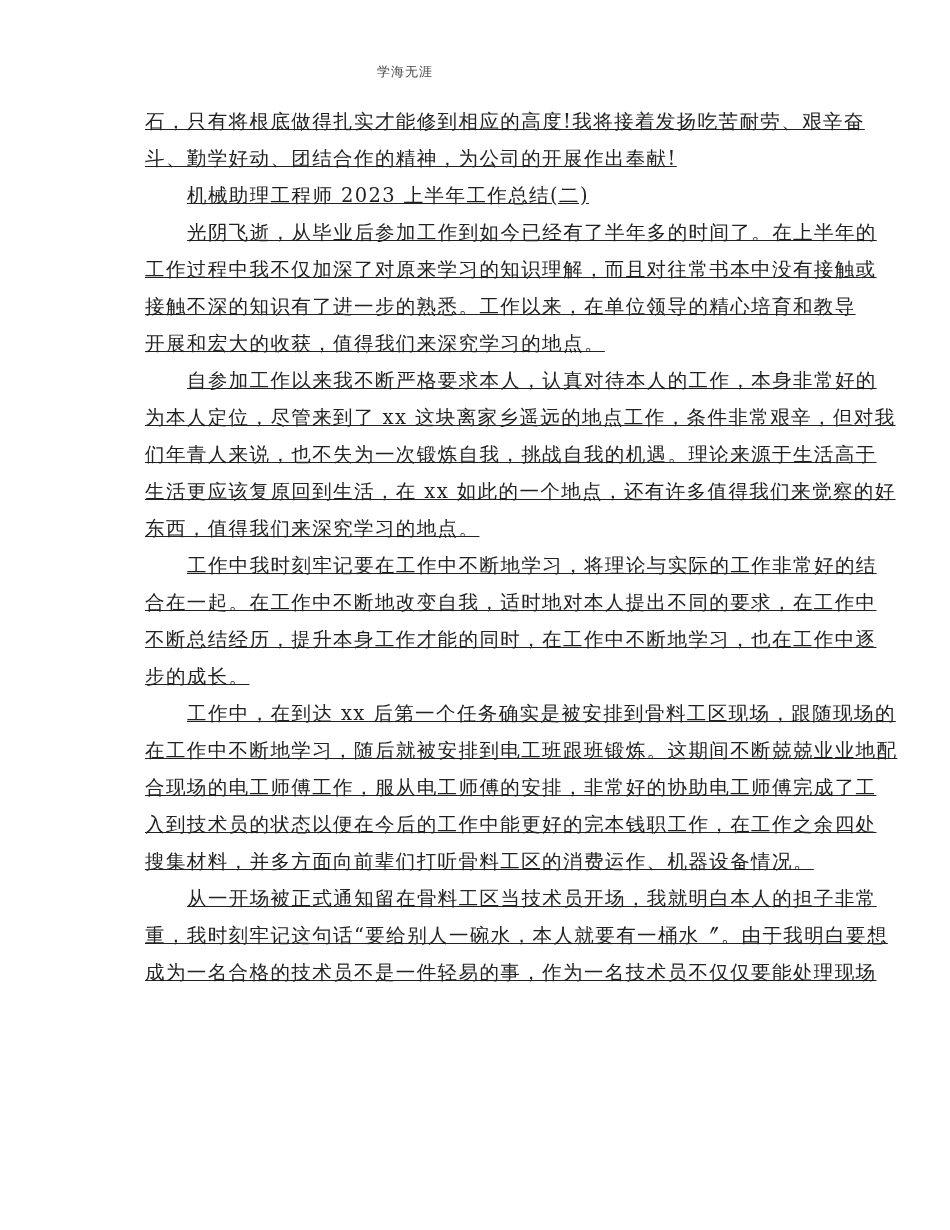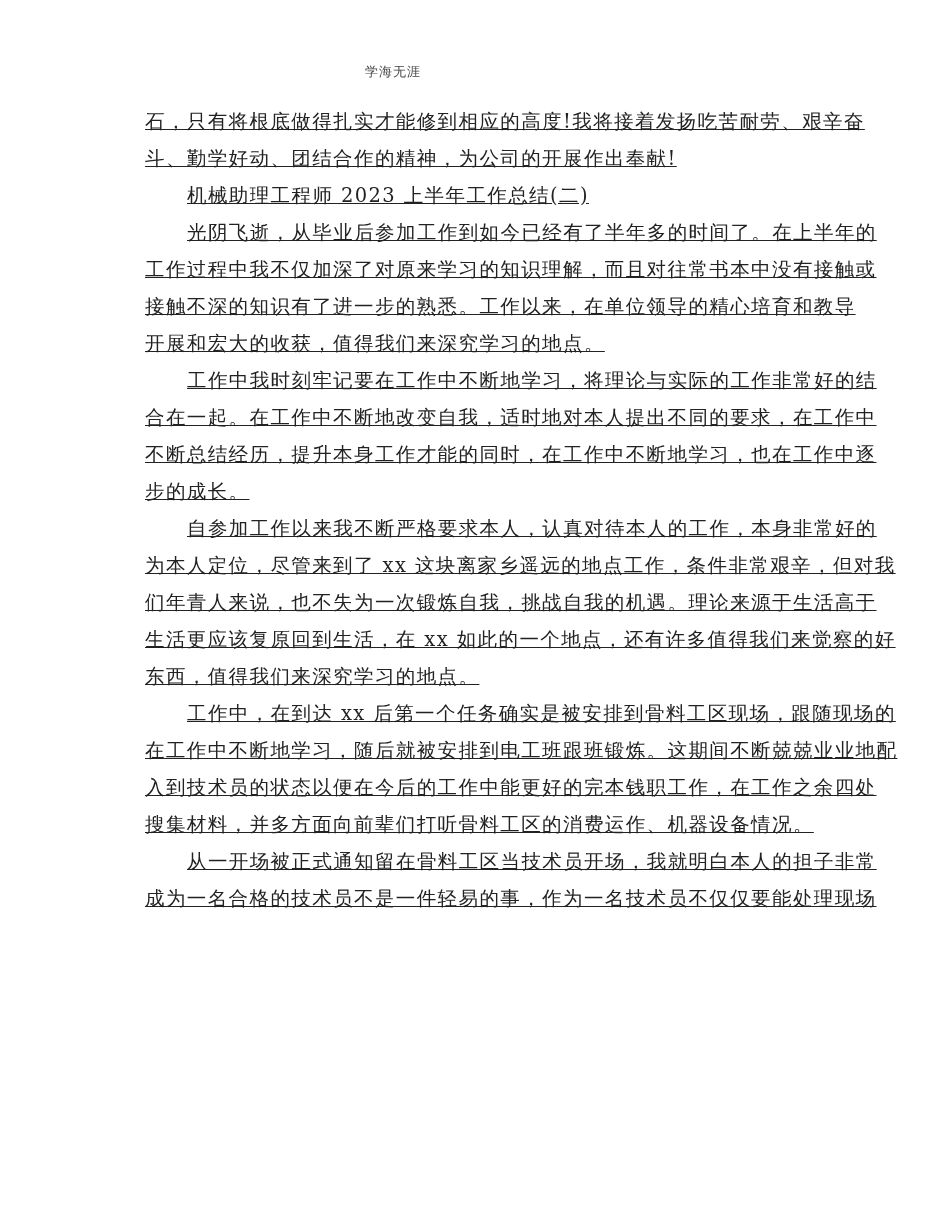--- a/index.html
+++ b/index.html
@@ -11,21 +11,21 @@
       width: 950px;
       height: 1230px;
       position: relative;
       overflow: hidden;
       font-family: "DejaVu Serif", "Liberation Serif", serif;
       color: #222222;
     }
     .page-header {
       position: absolute;
       top: 63px;
-      left: 4px;
+      left: 16px;
       width: 778px;
       text-align: center;
       font-size: 13px;
       color: #444444;
       letter-spacing: 1px;
     }
     .content {
       position: absolute;
       top: 103px;
       left: 145px;
@@ -61,38 +61,40 @@
   </div>
 
   <div>
     <span class="line indent">光阴飞逝，从毕业后参加工作到如今已经有了半年多的时间了。在上半年的</span>
     <span class="line">工作过程中我不仅加深了对原来学习的知识理解，而且对往常书本中没有接触或</span>
     <span class="line">接触不深的知识有了进一步的熟悉。工作以来，在单位领导的精心培育和教导</span>
     <span class="line">开展和宏大的收获，值得我们来深究学习的地点。</span>
   </div>
 
   <div>
-    <span class="line indent">工作中我时刻牢记要在工作中不断地学习，将理论与实际的工作非常好的结</span>
-    <span class="line">合在一起。在工作中不断地改变自我，适时地对本人提出不同的要求，在工作中</span>
-    <span class="line">不断总结经历，提升本身工作才能的同时，在工作中不断地学习，也在工作中逐</span>
-    <span class="line">步的成长。</span>
-  </div>
-
-  <div>
     <span class="line indent">自参加工作以来我不断严格要求本人，认真对待本人的工作，本身非常好的</span>
     <span class="line">为本人定位，尽管来到了 xx 这块离家乡遥远的地点工作，条件非常艰辛，但对我</span>
     <span class="line">们年青人来说，也不失为一次锻炼自我，挑战自我的机遇。理论来源于生活高于</span>
     <span class="line">生活更应该复原回到生活，在 xx 如此的一个地点，还有许多值得我们来觉察的好</span>
     <span class="line">东西，值得我们来深究学习的地点。</span>
   </div>
 
   <div>
+    <span class="line indent">工作中我时刻牢记要在工作中不断地学习，将理论与实际的工作非常好的结</span>
+    <span class="line">合在一起。在工作中不断地改变自我，适时地对本人提出不同的要求，在工作中</span>
+    <span class="line">不断总结经历，提升本身工作才能的同时，在工作中不断地学习，也在工作中逐</span>
+    <span class="line">步的成长。</span>
+  </div>
+
+  <div>
     <span class="line indent">工作中，在到达 xx 后第一个任务确实是被安排到骨料工区现场，跟随现场的</span>
     <span class="line">在工作中不断地学习，随后就被安排到电工班跟班锻炼。这期间不断兢兢业业地配</span>
+    <span class="line">合现场的电工师傅工作，服从电工师傅的安排，非常好的协助电工师傅完成了工</span>
     <span class="line">入到技术员的状态以便在今后的工作中能更好的完本钱职工作，在工作之余四处</span>
     <span class="line">搜集材料，并多方面向前辈们打听骨料工区的消费运作、机器设备情况。</span>
   </div>
 
   <div>
     <span class="line indent">从一开场被正式通知留在骨料工区当技术员开场，我就明白本人的担子非常</span>
+    <span class="line">重，我时刻牢记这句话“要给别人一碗水，本人就要有一桶水〞。由于我明白要想</span>
     <span class="line">成为一名合格的技术员不是一件轻易的事，作为一名技术员不仅仅要能处理现场</span>
   </div>
 </div>
 
 </body></html>

